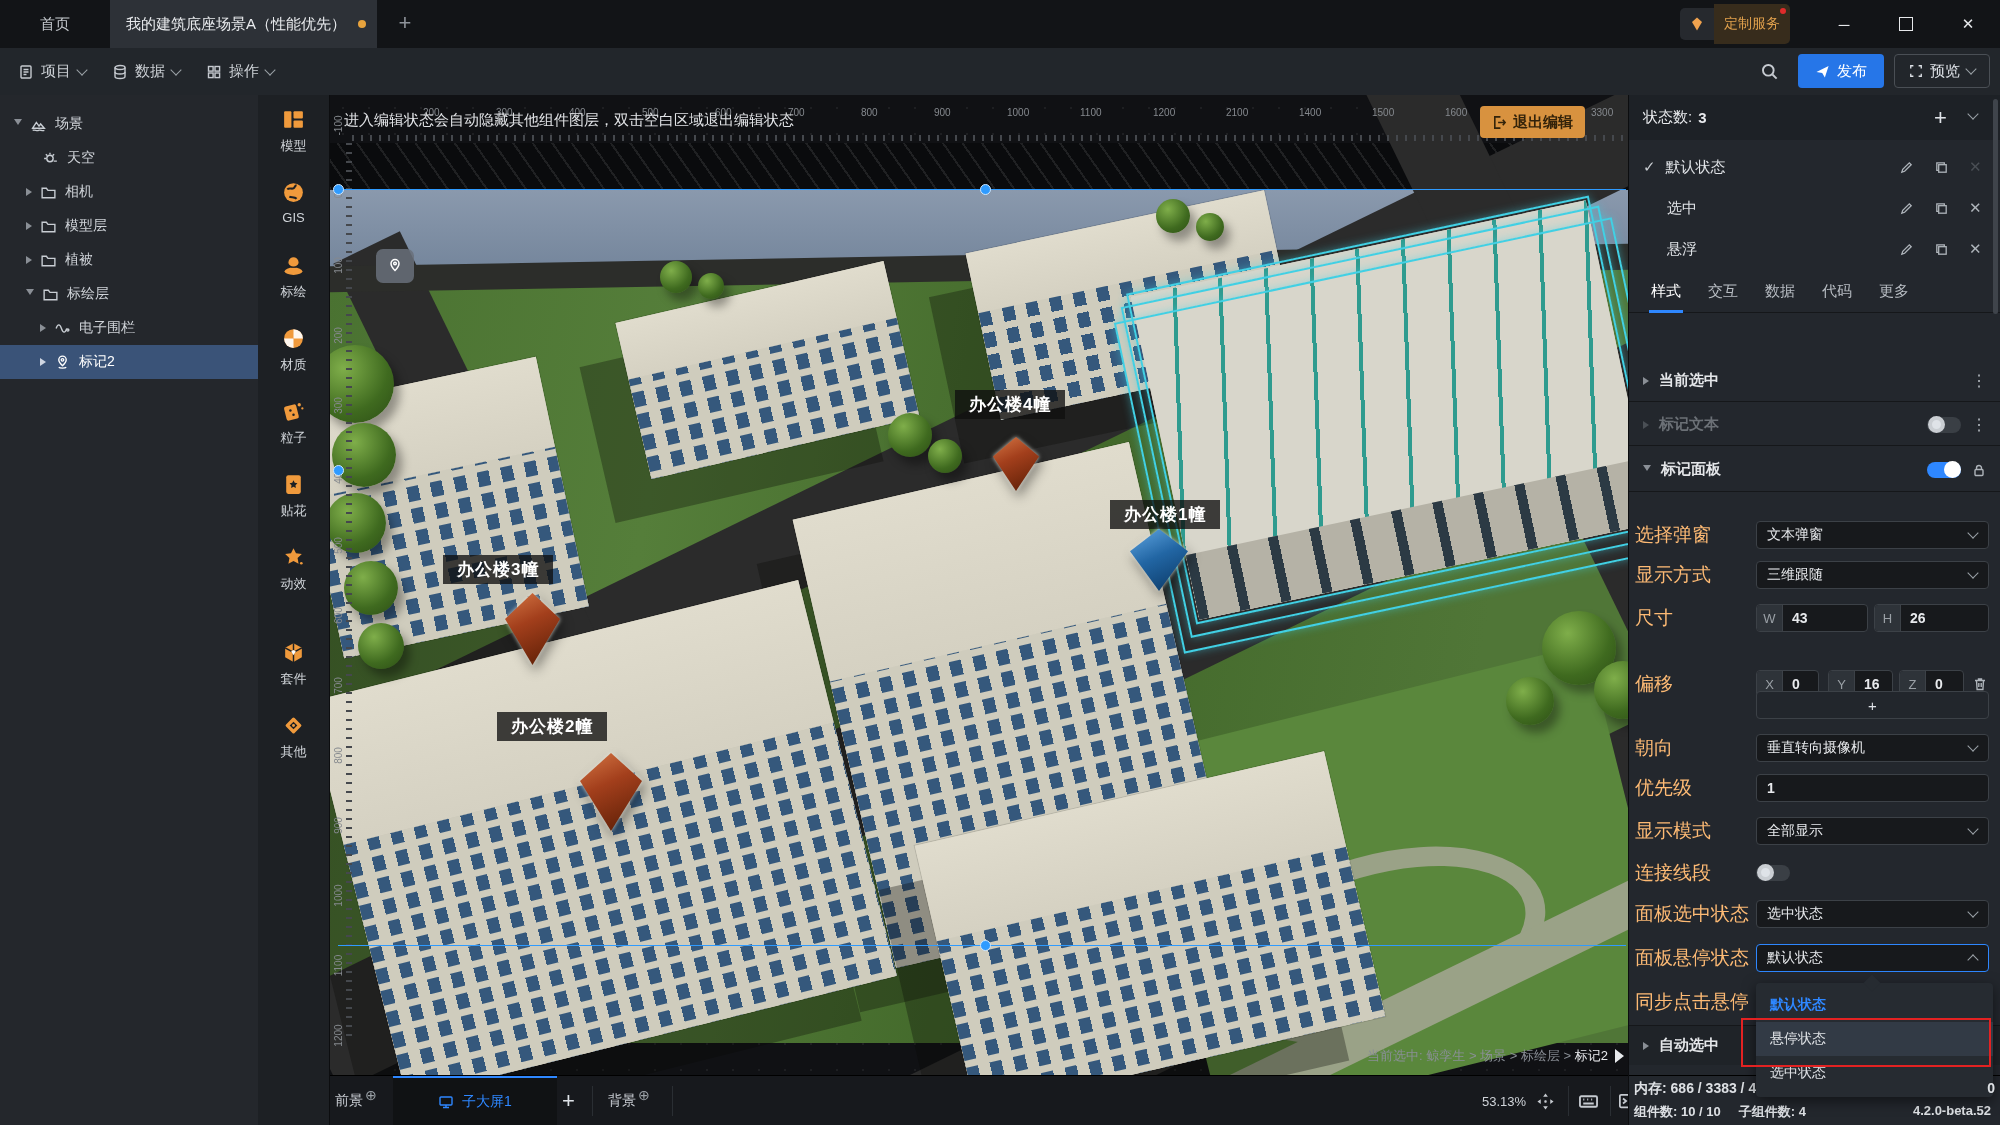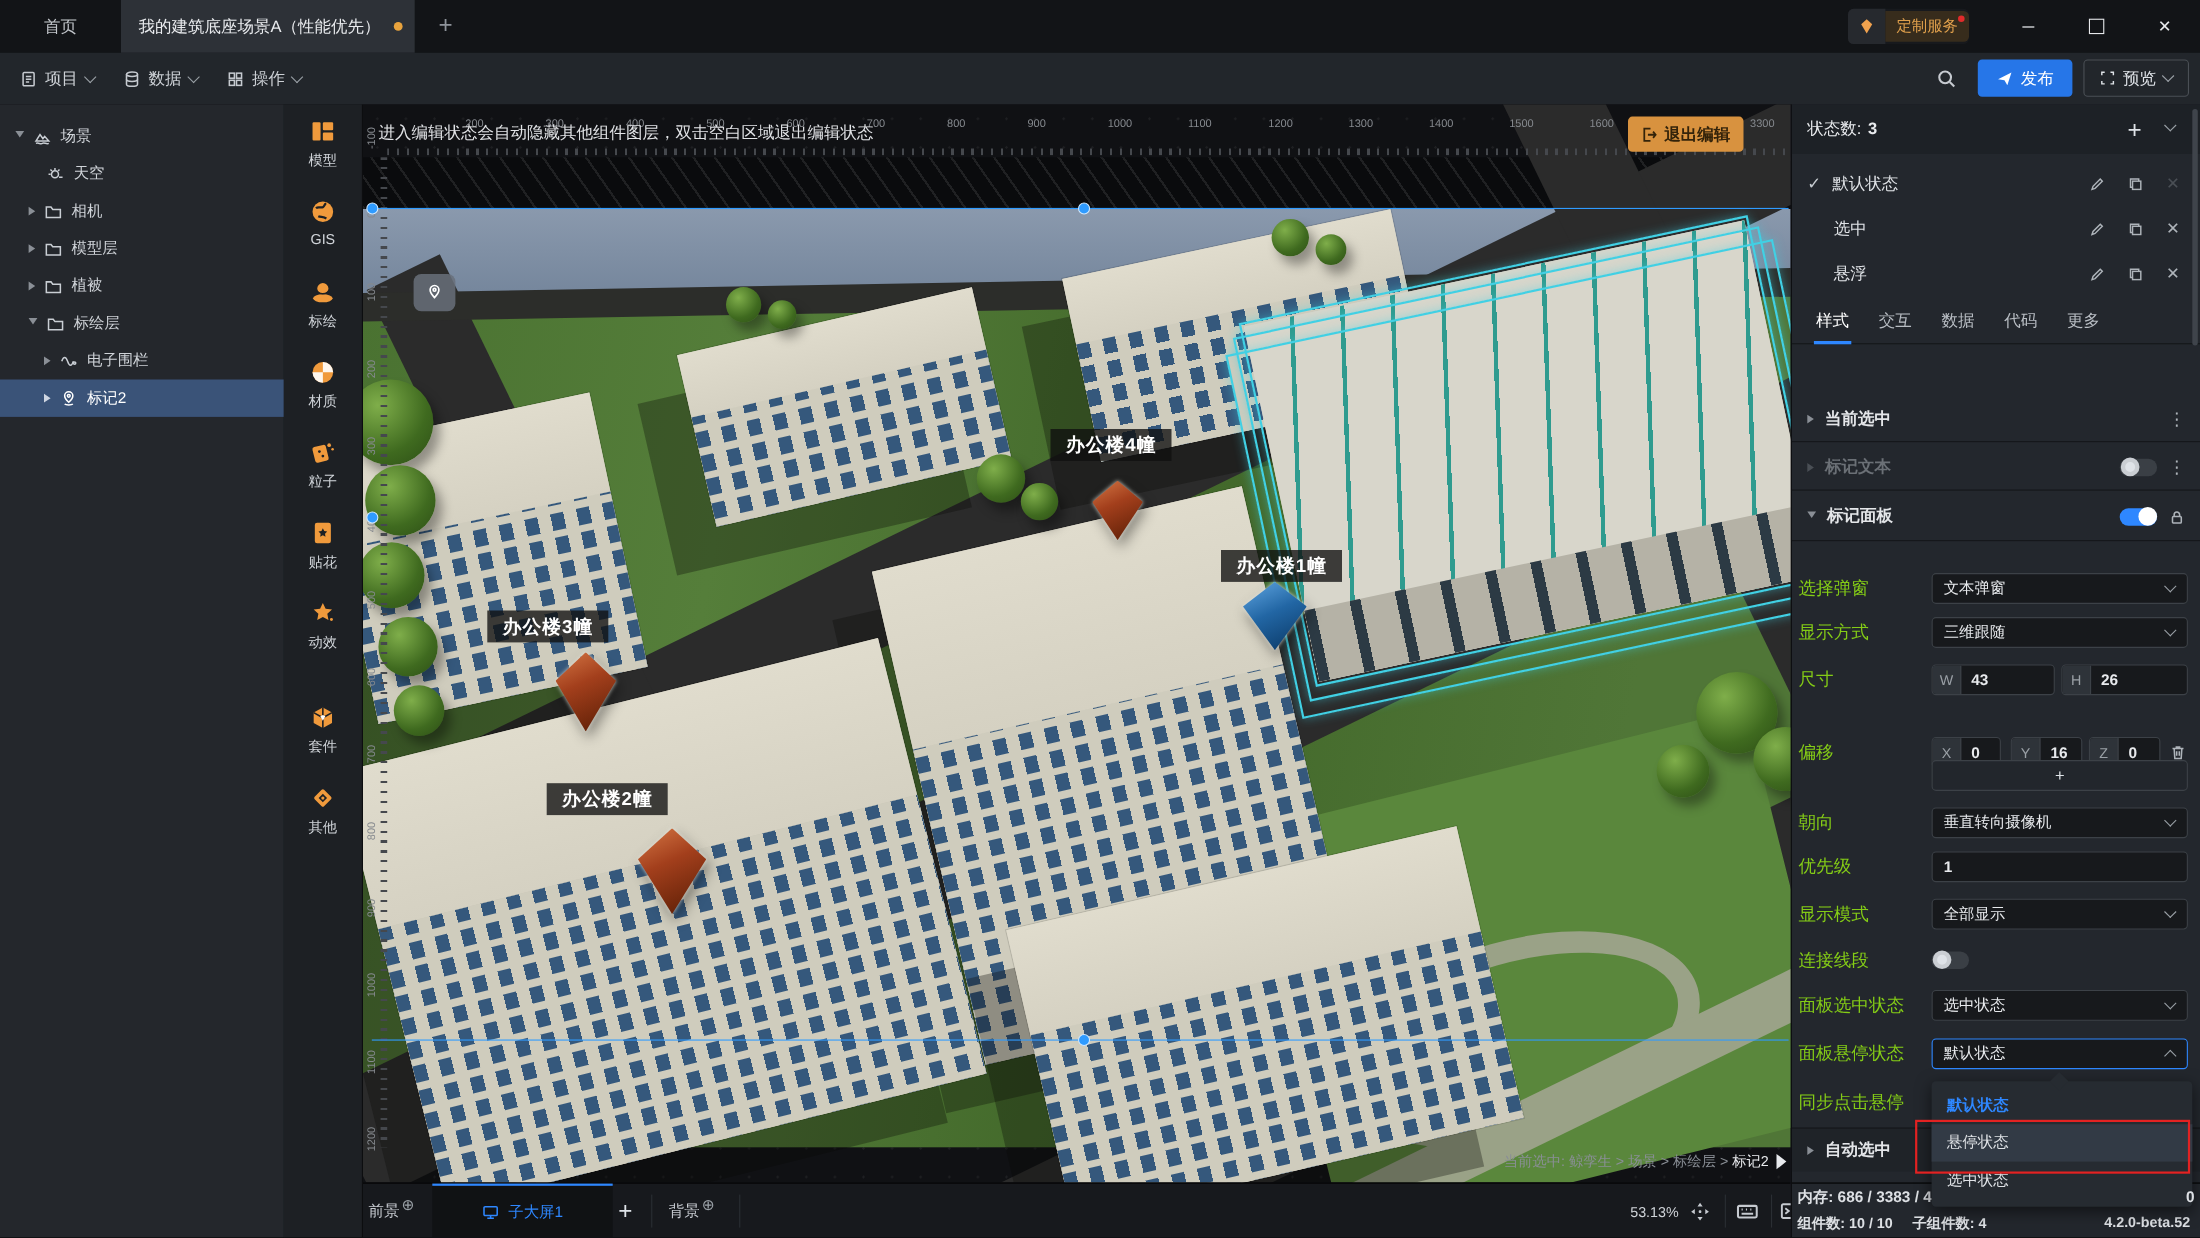--- a/index.html
+++ b/index.html
@@ -9,21 +9,21 @@
 
   
   .tb{position:absolute;left:0;top:0;width:2000px;height:48px;background:#121417;}
   .tab-home{position:absolute;left:0;top:0;width:110px;height:48px;display:flex;align-items:center;justify-content:center;color:#c3c7cc;font-size:15px;}
   .tab-doc{position:absolute;left:110px;top:0;width:267px;height:48px;background:#2d3137;display:flex;align-items:center;color:#e9ebee;font-size:15px;padding:0;}
   .tab-doc span.t{margin-left:16px;}
   .docdot{width:8px;height:8px;border-radius:50%;background:#e8a33d;margin-left:12px;}
   .tab-add{position:absolute;left:390px;top:8px;width:30px;height:30px;color:#8e939a;font-size:22px;display:flex;align-items:center;justify-content:center;}
   .badge{position:absolute;left:1680px;top:8px;height:32px;display:flex;align-items:center;background:#17191d;border-radius:5px;}
   .gemchip{width:34px;height:32px;background:#26292e;border-radius:5px 0 0 5px;display:flex;align-items:center;justify-content:center;}
-  .badgetx{background:#372c1c;height:28px;border-radius:0 5px 5px 0;display:flex;align-items:center;padding:0 10px;color:#e0a04c;font-size:14px;position:relative;}
+  .badgetx{background:#372c1c;height:40px;border-radius:0 5px 5px 0;display:flex;align-items:center;padding:0 10px;color:#e0a04c;font-size:14px;position:relative;}
   .badgetx i{position:absolute;right:4px;top:4px;width:6px;height:6px;border-radius:50%;background:#e02b2b;}
   .win-btn{position:absolute;top:12px;width:26px;height:24px;display:flex;align-items:center;justify-content:center;color:#e7e9ec;font-size:15px;}
   .maxbox{width:12px;height:12px;border:1.6px solid #e7e9ec;}
 
   
   .mb{position:absolute;left:0;top:48px;width:2000px;height:47px;background:#22262b;border-bottom:1px solid #0c0d0f;}
   .mi{position:absolute;top:0;height:47px;display:flex;align-items:center;gap:7px;color:#ccd0d5;font-size:15px;}
   .chev{width:7px;height:7px;border-right:1.5px solid #9aa0a6;border-bottom:1.5px solid #9aa0a6;transform:rotate(45deg);margin-top:-4px;}
   .chev.up{transform:rotate(-135deg);margin-top:4px;}
   .mic svg{stroke:#c6cad0;fill:none;stroke-width:1.4;}
@@ -112,21 +112,21 @@
   .stitle{font-weight:bold;font-size:15px;color:#e4e6e9;}
   .sect.dim .stitle{color:#6b7076;}
   .sect.dim .arr{border-left-color:#4a4f55;}
   .kebab{color:#aeb4ba;font-size:16px;letter-spacing:0;}
   .lockic svg,.trash svg{stroke:#aeb4ba;fill:none;stroke-width:1.4;}
   .toggle{width:34px;height:16px;border-radius:9px;background:#3a3f45;position:relative;}
   .toggle .knob{position:absolute;left:1px;top:-1px;width:17px;height:17px;border-radius:50%;background:#dfe3e8;border:4px solid #caced3;box-sizing:border-box;}
   .toggle.on{background:#2e87ff;}
   .toggle.on .knob{left:auto;right:0;border:none;background:#fff;}
   .frow{position:absolute;left:0;width:372px;height:28px;display:flex;align-items:center;}
-  .flabel{position:absolute;left:6px;color:#84cc16;font-size:16px;}
+  .flabel{position:absolute;left:6px;color:#fdba74;font-size:19px;}
   .dd{position:absolute;left:127px;width:233px;height:28px;background:#17191c;border:1px solid #3c4147;border-radius:4px;display:flex;align-items:center;box-sizing:border-box;color:#e8eaed;}
   .dd .v{margin-left:10px;font-size:14px;}
   .dd .chev{position:absolute;right:11px;}
   .dd.open{border-color:#2e87ff;}
   .cinput{position:absolute;height:28px;background:#17191c;border:1px solid #3c4147;border-radius:4px;display:flex;align-items:center;box-sizing:border-box;overflow:hidden;}
   .cpre{width:25px;height:100%;background:#2e3339;color:#9aa0a6;font-size:13px;display:flex;align-items:center;justify-content:center;border-right:1px solid #3c4147;}
   .cval{margin-left:9px;font-size:14px;color:#e8eaed;font-weight:bold;}
   .addbtn{position:absolute;left:127px;width:233px;height:28px;background:#22262c;border:1px solid #3c4147;border-radius:4px;display:flex;align-items:center;justify-content:center;color:#dfe3e8;font-size:15px;box-sizing:border-box;}
   .autorow{position:absolute;left:0;top:930px;width:372px;height:40px;display:flex;align-items:center;gap:10px;padding-left:14px;box-sizing:border-box;border-top:1px solid #15171a;background:#1f2328;}
   .popup{position:absolute;left:127px;top:888px;width:237px;height:114px;background:#262b31;border-radius:4px;box-shadow:0 4px 14px rgba(0,0,0,.5);z-index:30;padding-top:5px;box-sizing:border-box;}
@@ -506,21 +506,21 @@
         <span class="hnum" style="left: 166px;">300</span>
         <span class="hnum" style="left: 239px;">400</span>
         <span class="hnum" style="left: 312px;">500</span>
         <span class="hnum" style="left: 385px;">600</span>
         <span class="hnum" style="left: 458px;">700</span>
         <span class="hnum" style="left: 531px;">800</span>
         <span class="hnum" style="left: 604px;">900</span>
         <span class="hnum" style="left: 677px;">1000</span>
         <span class="hnum" style="left: 750px;">1100</span>
         <span class="hnum" style="left: 823px;">1200</span>
-        <span class="hnum" style="left: 896px;">1300</span>
+        <span class="hnum" style="left: 896px;">2100</span>
         <span class="hnum" style="left: 969px;">1400</span>
         <span class="hnum" style="left: 1042px;">1500</span>
         <span class="hnum" style="left: 1115px;">1600</span>
         <span class="hnum" style="left: 1188px;">1700</span>
         <span class="hnum" style="left: 1261px;">3300</span>
       </div>
     <div>
         <span class="vnum" style="top: 25px;">-100</span>
         <span class="vnum" style="top: 95px;">0</span>
         <span class="vnum" style="top: 165px;">100</span>

